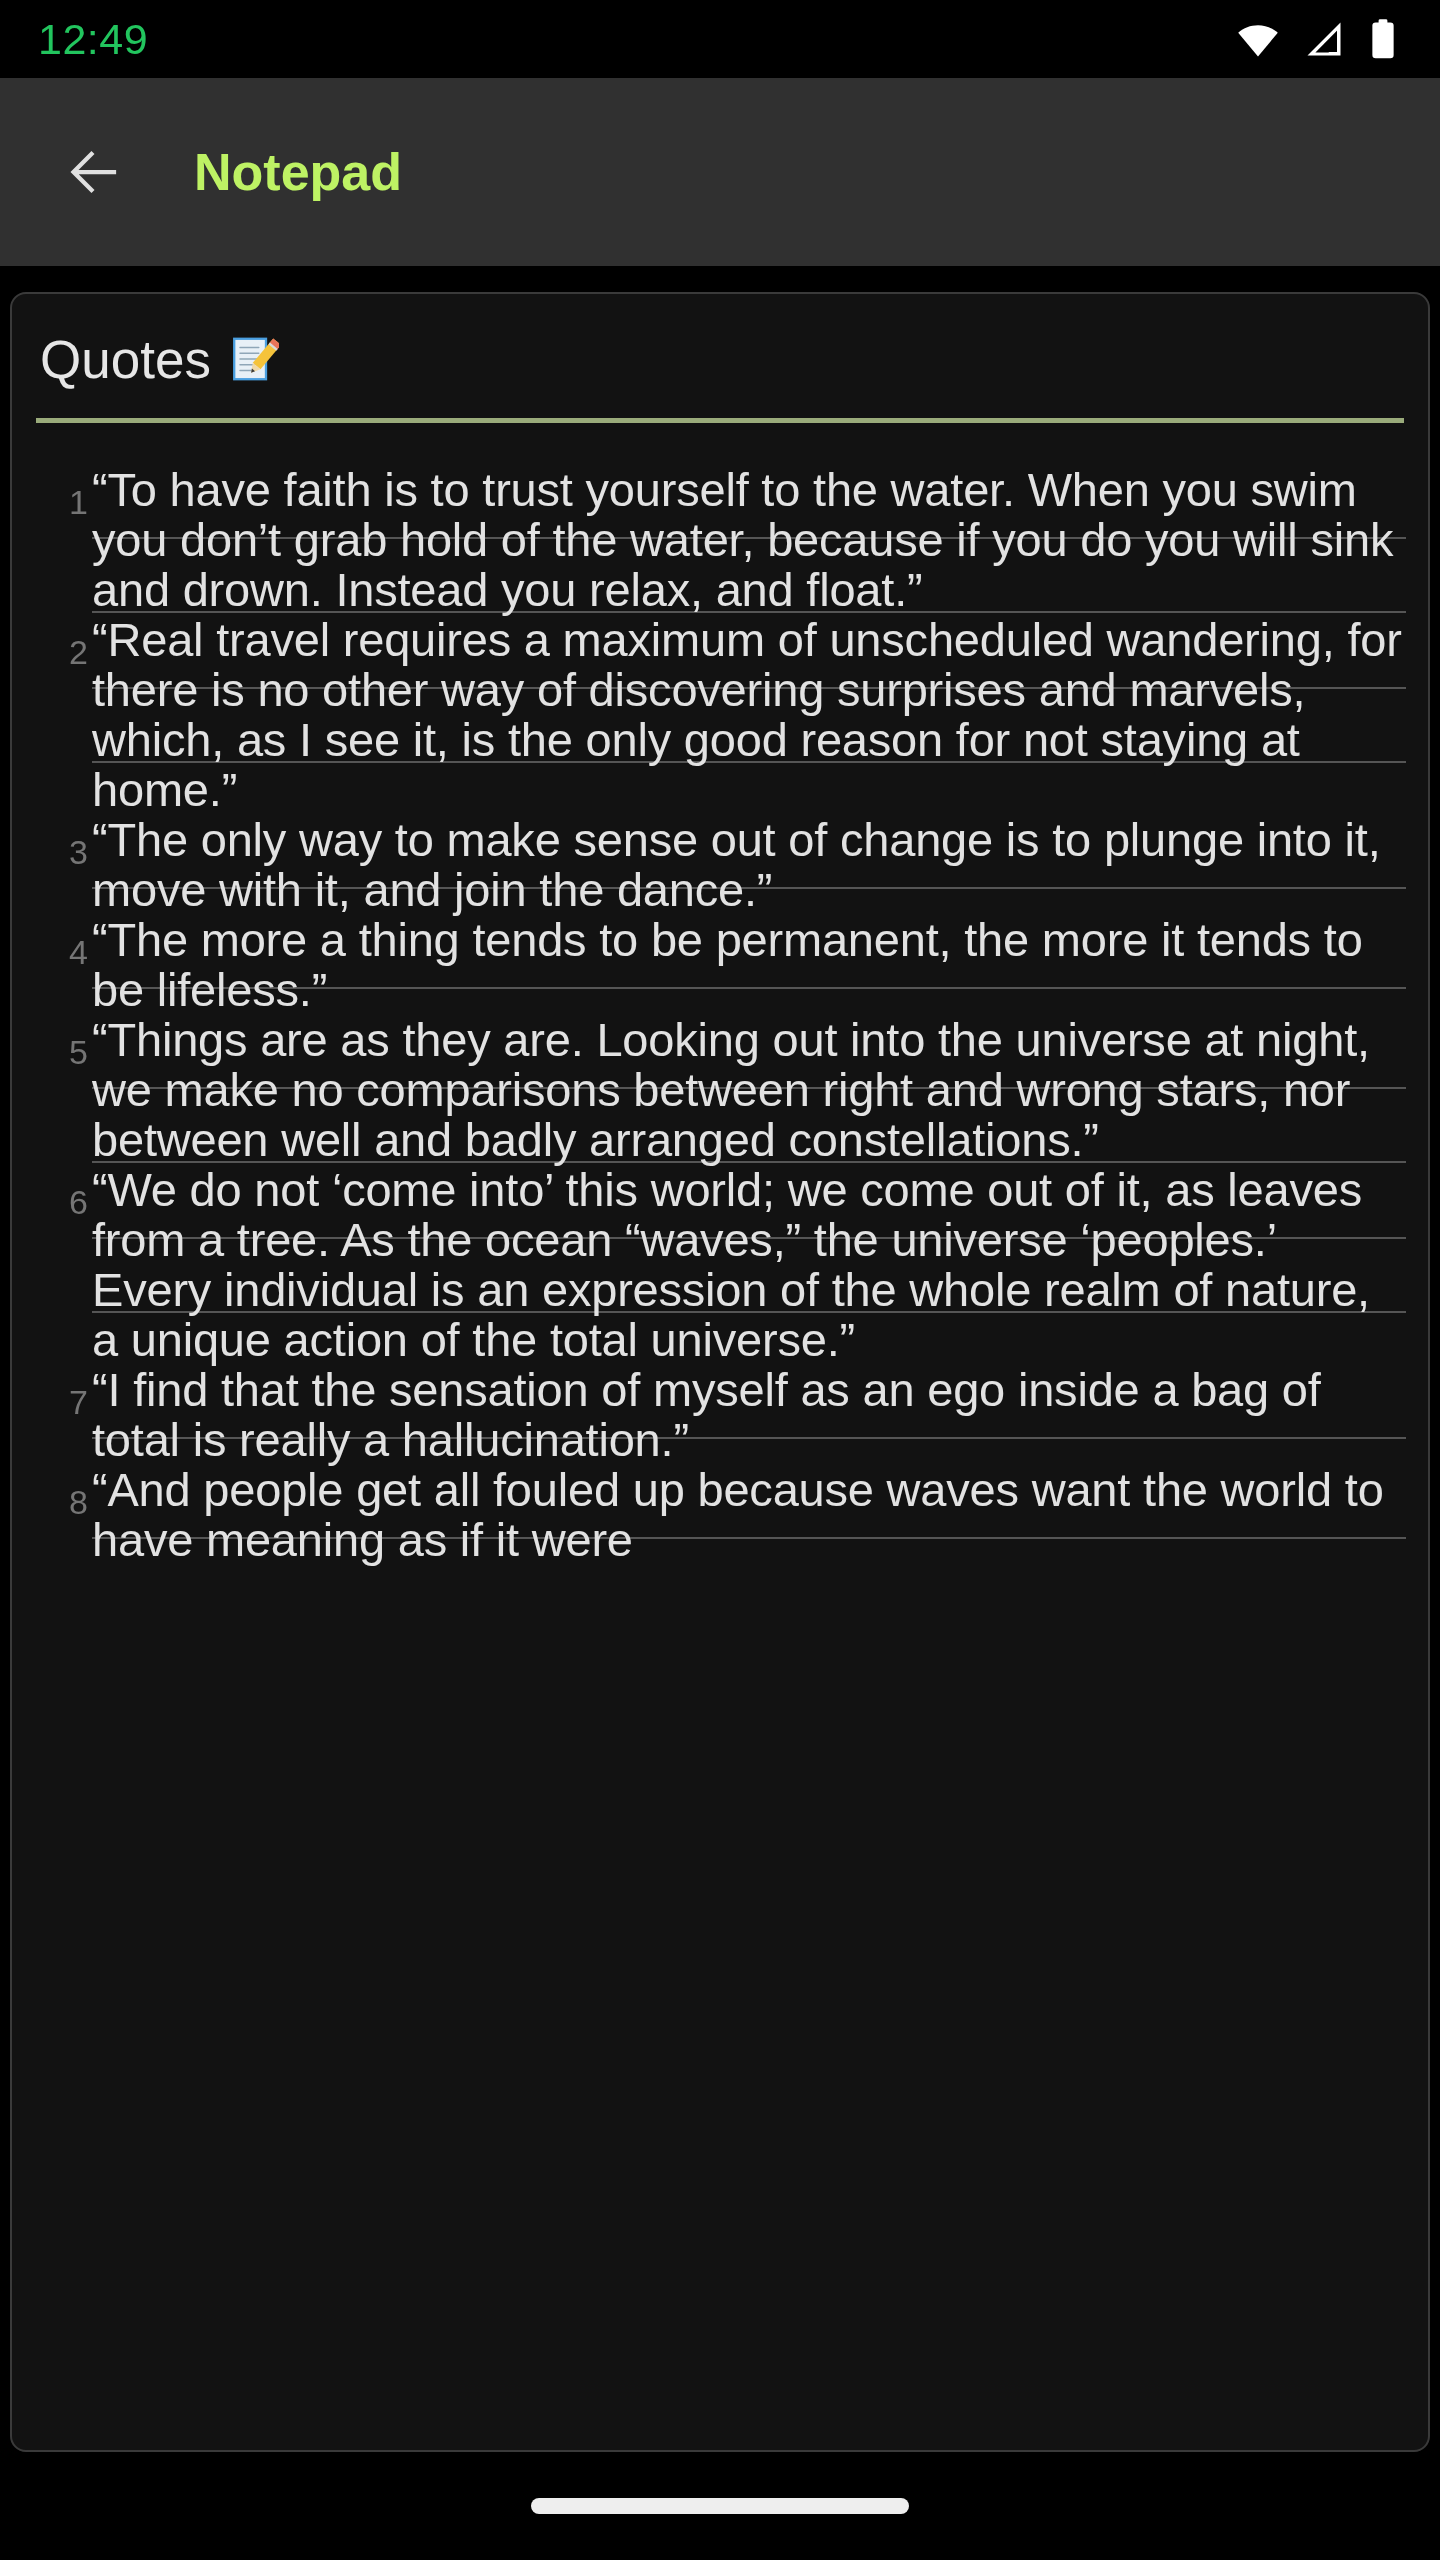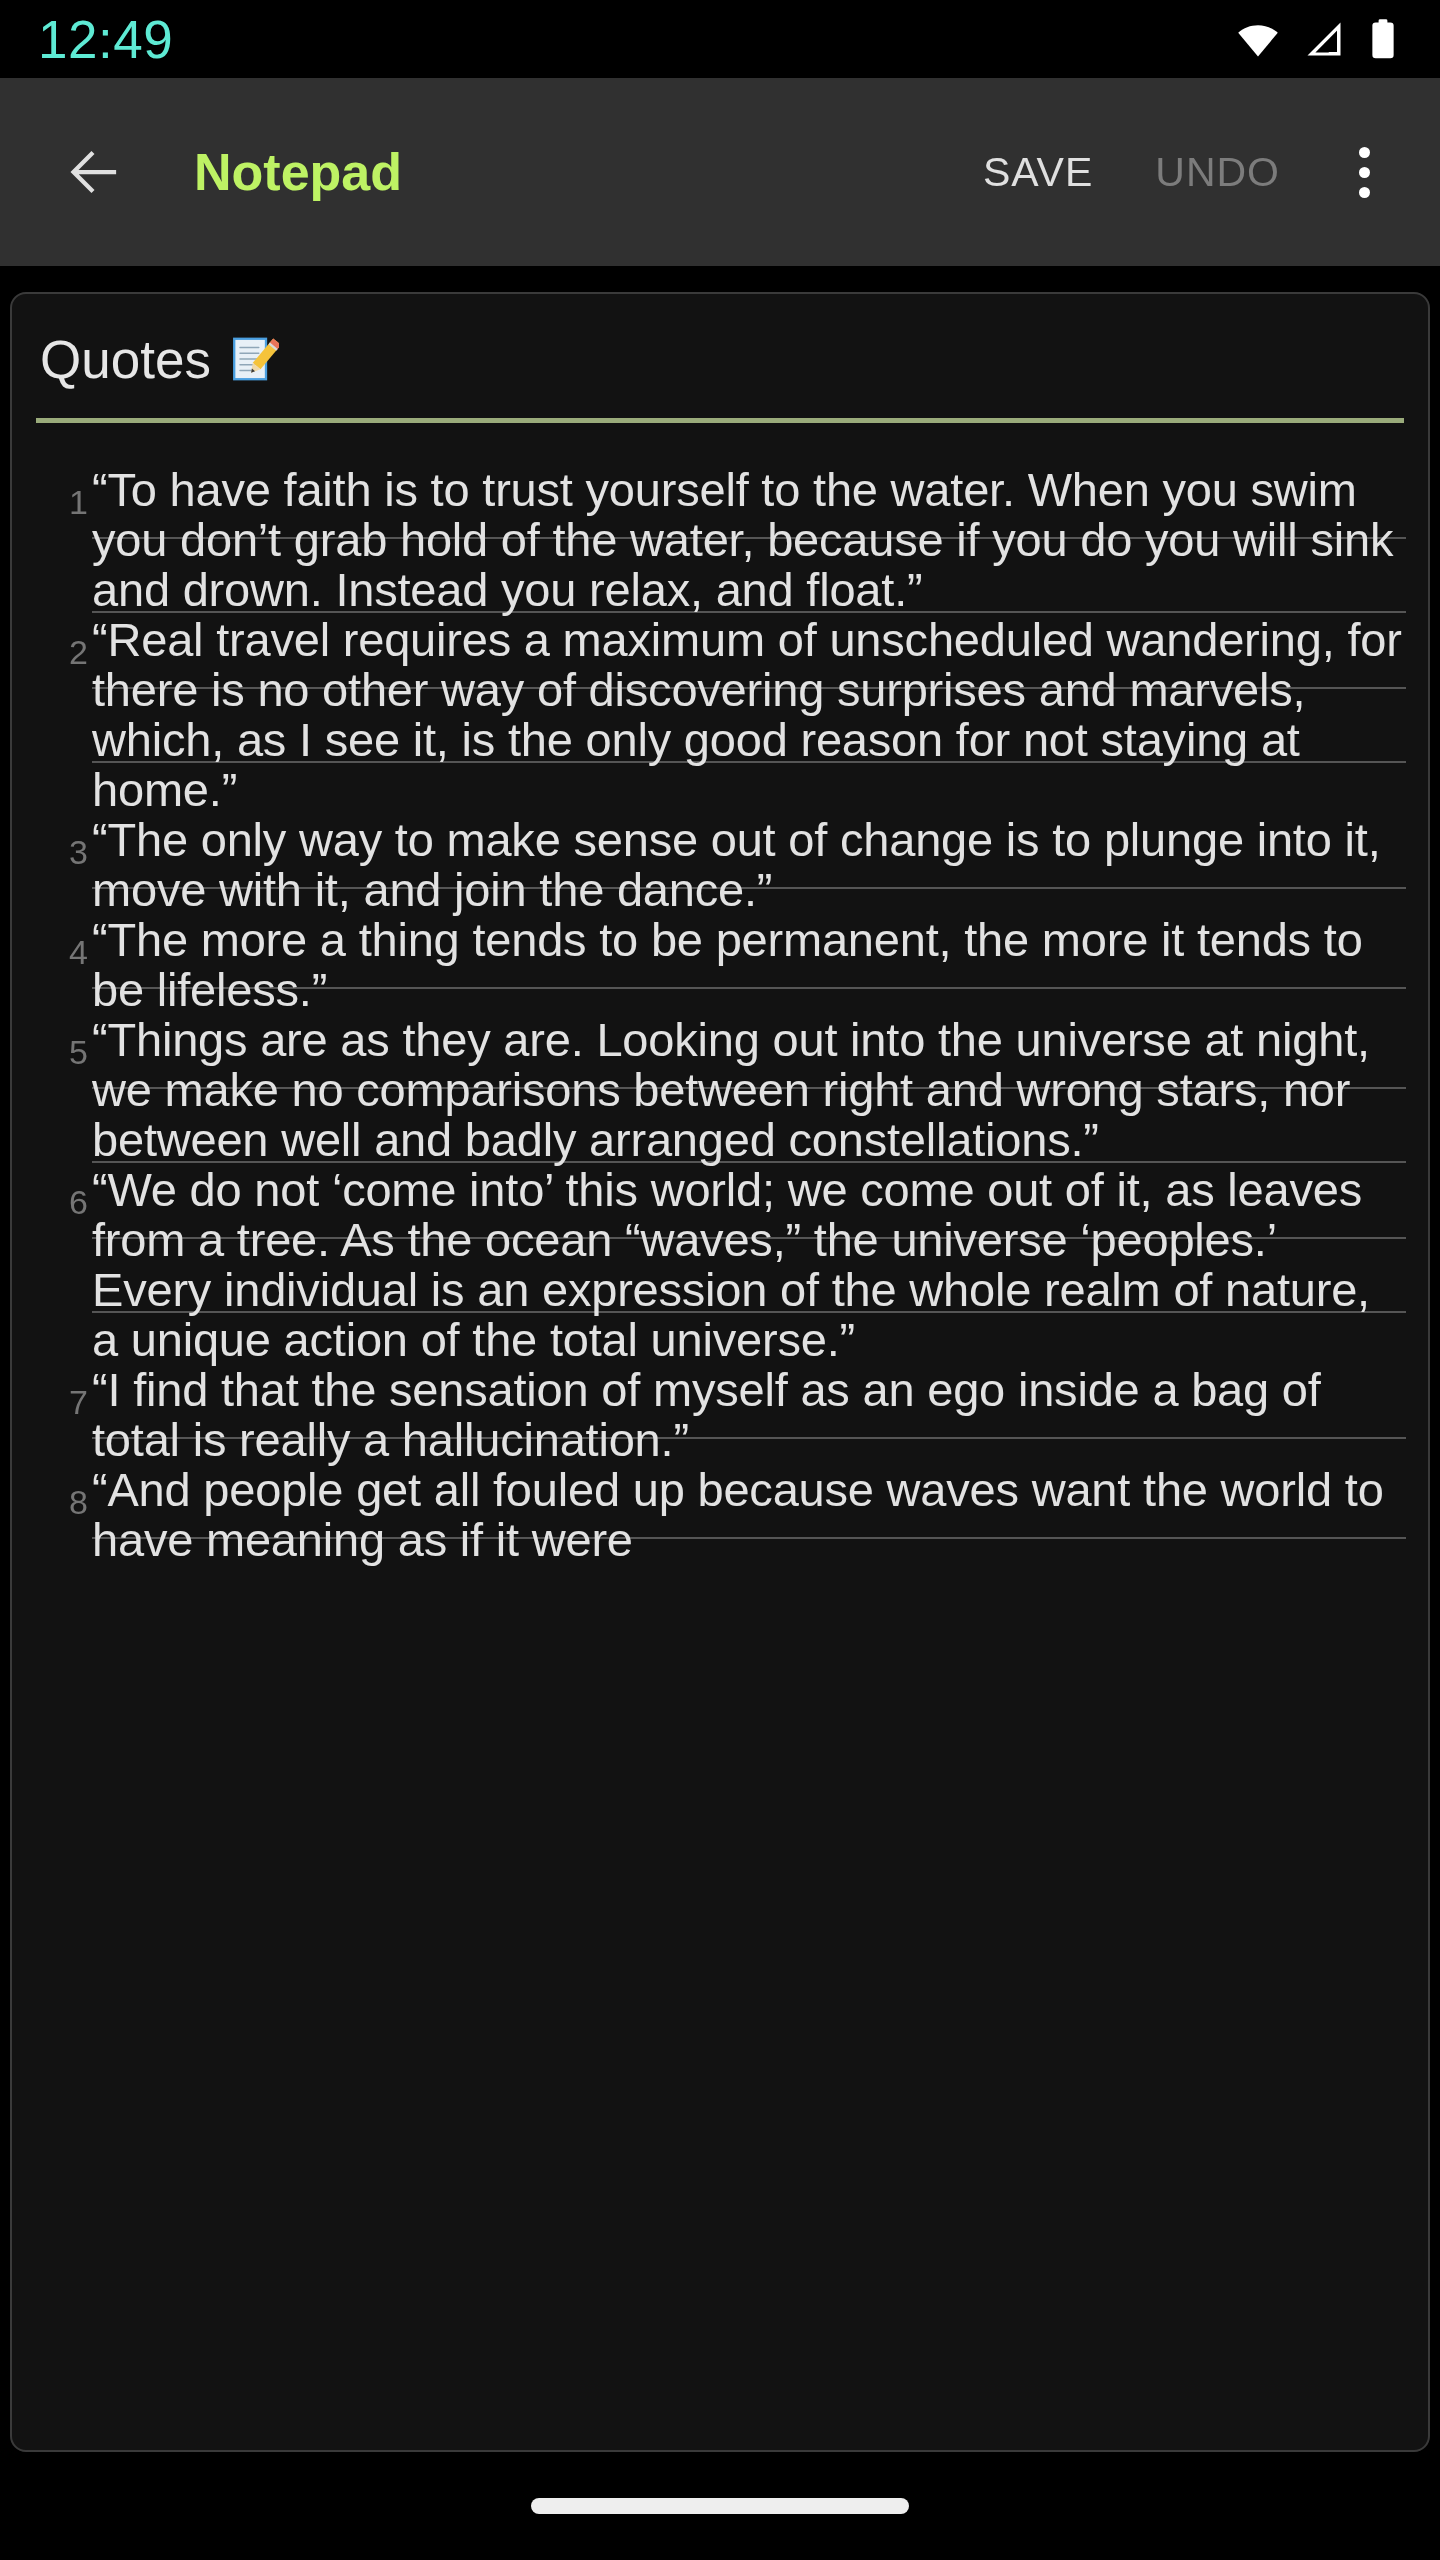--- a/index.html
+++ b/index.html
@@ -18,22 +18,22 @@
 
   
   .statusbar{
     height:78px;
     background:#000000;
     display:flex; align-items:center;
     padding:0 42px 0 38px;
     flex:0 0 78px;
   }
   .status-clock{
-    color:#5eead4;
-    font-size:53px;
+    color:#22c55e;
+    font-size:43px;
     letter-spacing:0.5px;
     line-height:1;
   }
   .status-right{
     margin-left:auto;
     display:flex; align-items:center; gap:22px;
   }
   .ic-wifi{ width:44px; height:44px; display:block; }
   .ic-cell{ width:44px; height:44px; display:block; }
   .ic-batt{ width:30px; height:44px; display:block; }
@@ -213,29 +213,20 @@
   <div class="appbar">
 
     <div class="back-btn">
       <svg class="ic-back" viewBox="0 0 24 24" aria-hidden="true">
         <path d="M20 12 H4.5 M11 4.8 L3.8 12 L11 19.2" fill="none" stroke="#e0e0e0" stroke-width="1.7" stroke-linecap="square" stroke-linejoin="miter"></path>
       </svg>
     </div>
 
     <div class="appbar-title">Notepad</div>
 
-    <div class="appbar-actions">
-      <div class="act enabled">SAVE</div>
-      <div class="act disabled">UNDO</div>
-      <div class="overflow-btn">
-        <i></i>
-        <i></i>
-        <i></i>
-      </div>
-    </div>
 
   </div>
 
   <div class="note-card">
     <div class="note-inner">
 
       <div class="note-title-row">
         <span class="note-title">Quotes</span>
         <span class="note-emoji">
           <svg class="emoji-memo" viewBox="0 0 36 36" aria-hidden="true">

